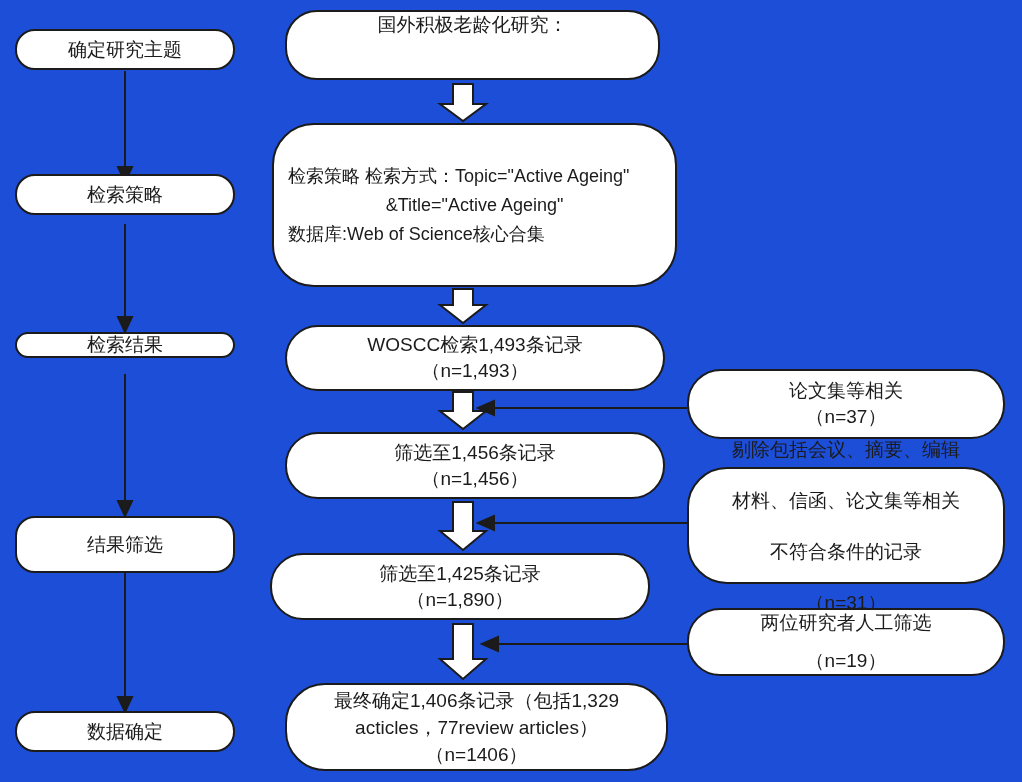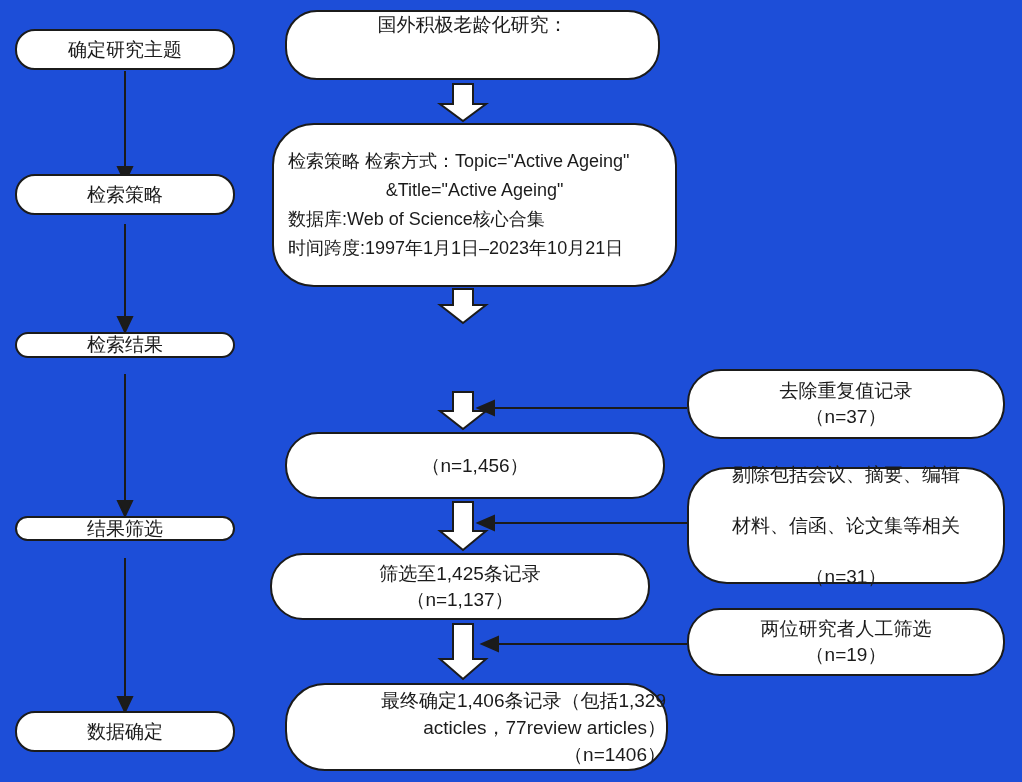--- a/index.html
+++ b/index.html
@@ -28,21 +28,21 @@
   }
   .node .ln{white-space:nowrap;}
   .node.strategy{
     align-items:flex-start;
     text-align:left;
     padding:0 14px;
     font-size:18px;
     line-height:29px;
   }
   .node.strategy .ln-center{align-self:center;}
-  .node.final{line-height:27px;align-items:flex-end;}
+  .node.final{line-height:27px;}
   .node.tall-right{line-height:27px;}
 </style>
 </head>
 <body>
 
 <div class="canvas">
 
   <svg class="arrows" viewBox="0 0 1022 782" xmlns="http://www.w3.org/2000/svg">
 
     <g stroke="#1b1b1b" stroke-width="2" fill="#1b1b1b">
@@ -90,63 +90,68 @@
 
   <div class="node" style="left:15px;top:29px;width:220px;height:41px;border-radius:20px;">
     <span class="ln">确定研究主题</span>
   </div>
   <div class="node" style="left:15px;top:174px;width:220px;height:41px;border-radius:20px;">
     <span class="ln">检索策略</span>
   </div>
   <div class="node" style="left:15px;top:332px;width:220px;height:26px;border-radius:20px;">
     <span class="ln">检索结果</span>
   </div>
-  <div class="node" style="left:15px;top:516px;width:220px;height:25px;border-radius:20px;">
+  <div class="node" style="left:15px;top:516px;width:220px;height:57px;border-radius:20px;">
     <span class="ln">结果筛选</span>
   </div>
   <div class="node" style="left:15px;top:711px;width:220px;height:41px;border-radius:20px;">
     <span class="ln">数据确定</span>
   </div>
 
   <div class="node" style="left:285px;top:10px;width:375px;height:70px;border-radius:32px;justify-content:space-between;">
     <span class="ln">国外积极老龄化研究：</span>
   </div>
 
   <div class="node strategy" style="left:272px;top:123px;width:405px;height:164px;border-radius:42px;">
     <span class="ln">检索策略 检索方式：Topic="Active Ageing"</span>
     <span class="ln ln-center">&amp;Title="Active Ageing"</span>
     <span class="ln">数据库:Web of Science核心合集</span>
-    <span class="ln">时间跨度:1997年1月1日–2023年10月21日</span>
   </div>
 
+  <div class="node" style="left:285px;top:325px;width:380px;height:66px;border-radius:33px;">
+    <span class="ln">WOSCC检索1,493条记录</span>
+    <span class="ln">（n=1,493）</span>
+  </div>
 
   <div class="node" style="left:285px;top:432px;width:380px;height:67px;border-radius:33px;">
+    <span class="ln">筛选至1,456条记录</span>
     <span class="ln">（n=1,456）</span>
   </div>
 
   <div class="node" style="left:270px;top:553px;width:380px;height:67px;border-radius:33px;">
     <span class="ln">筛选至1,425条记录</span>
-    <span class="ln">（n=1,137）</span>
+    <span class="ln">（n=1,890）</span>
   </div>
 
   <div class="node final" style="left:285px;top:683px;width:383px;height:88px;border-radius:40px;">
     <span class="ln">最终确定1,406条记录（包括1,329</span>
     <span class="ln">acticles，77review articles）</span>
     <span class="ln">（n=1406）</span>
   </div>
 
   <div class="node" style="left:687px;top:369px;width:318px;height:70px;border-radius:34px;">
-    <span class="ln">去除重复值记录</span>
+    <span class="ln">论文集等相关</span>
     <span class="ln">（n=37）</span>
   </div>
 
   <div class="node tall-right" style="left:687px;top:467px;width:318px;height:117px;border-radius:40px;gap:24px;">
     <span class="ln">剔除包括会议、摘要、编辑</span>
     <span class="ln">材料、信函、论文集等相关</span>
+    <span class="ln">不符合条件的记录</span>
     <span class="ln">（n=31）</span>
   </div>
 
-  <div class="node" style="left:687px;top:608px;width:318px;height:68px;border-radius:33px;">
+  <div class="node" style="left:687px;top:608px;width:318px;height:68px;border-radius:33px;justify-content:space-between;">
     <span class="ln">两位研究者人工筛选</span>
     <span class="ln">（n=19）</span>
   </div>
 
 </div>
 
 </body></html>

